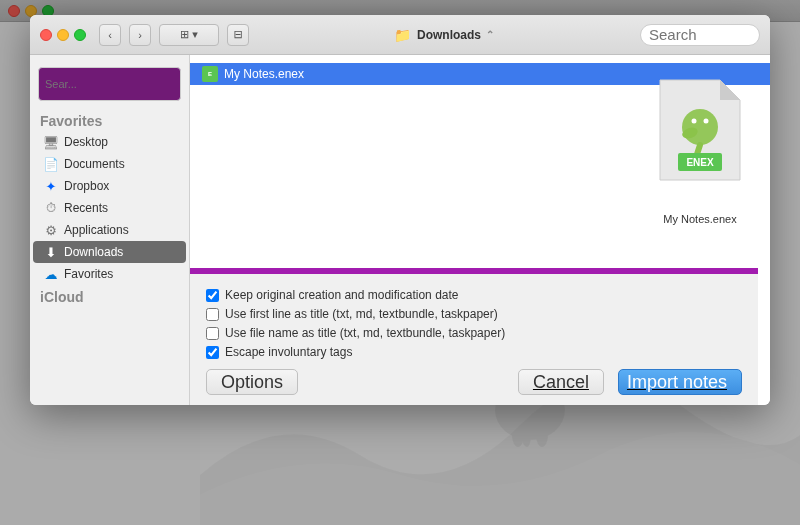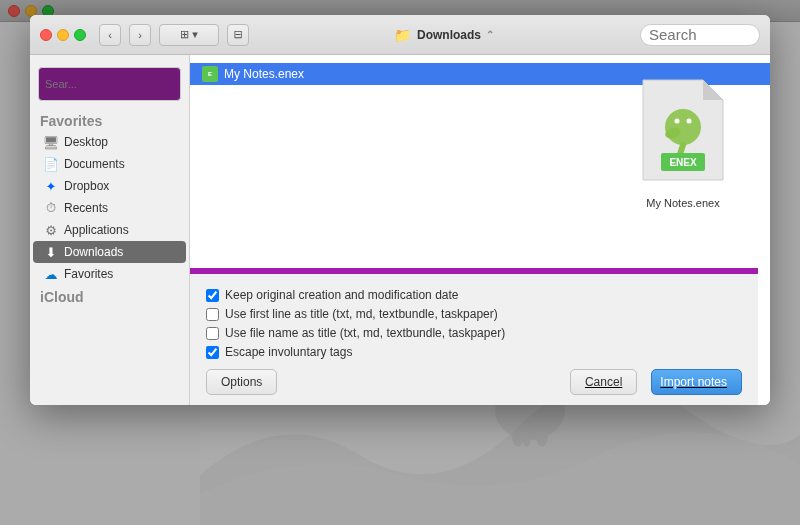--- a/index.html
+++ b/index.html
@@ -250,25 +250,25 @@
       font-size: 6px;
       color: white;
       font-weight: bold;
       flex-shrink: 0;
     }
 
     
     .file-preview {
       position: absolute;
       top: 20px;
-      right: 37px;
+      right: 20px;
       display: flex;
       flex-direction: column;
       align-items: center;
-      gap: 8px;
+      gap: 24px;
     }
 
     
     .import-dialog {
       position: absolute;
       bottom: 0;
       left: 0;
       right: 12px;
       background: rgba(240, 240, 240, 0.97);
       border-top: 6px solid #a21caf;
@@ -297,21 +297,21 @@
     .dialog-buttons {
       display: flex;
       justify-content: space-between;
       align-items: center;
     }
 
     .btn {
       height: 26px;
       padding: 0 14px;
       border-radius: 5px;
-      font-size: 12px;
+      font-size: 18px;
       cursor: pointer;
       display: flex;
       align-items: center;
       justify-content: center;
     }
 
     .btn-options {
       background: linear-gradient(to bottom, #f5f5f5, #e5e5e5);
       border: 1px solid #c0c0c0;
       color: #333;

